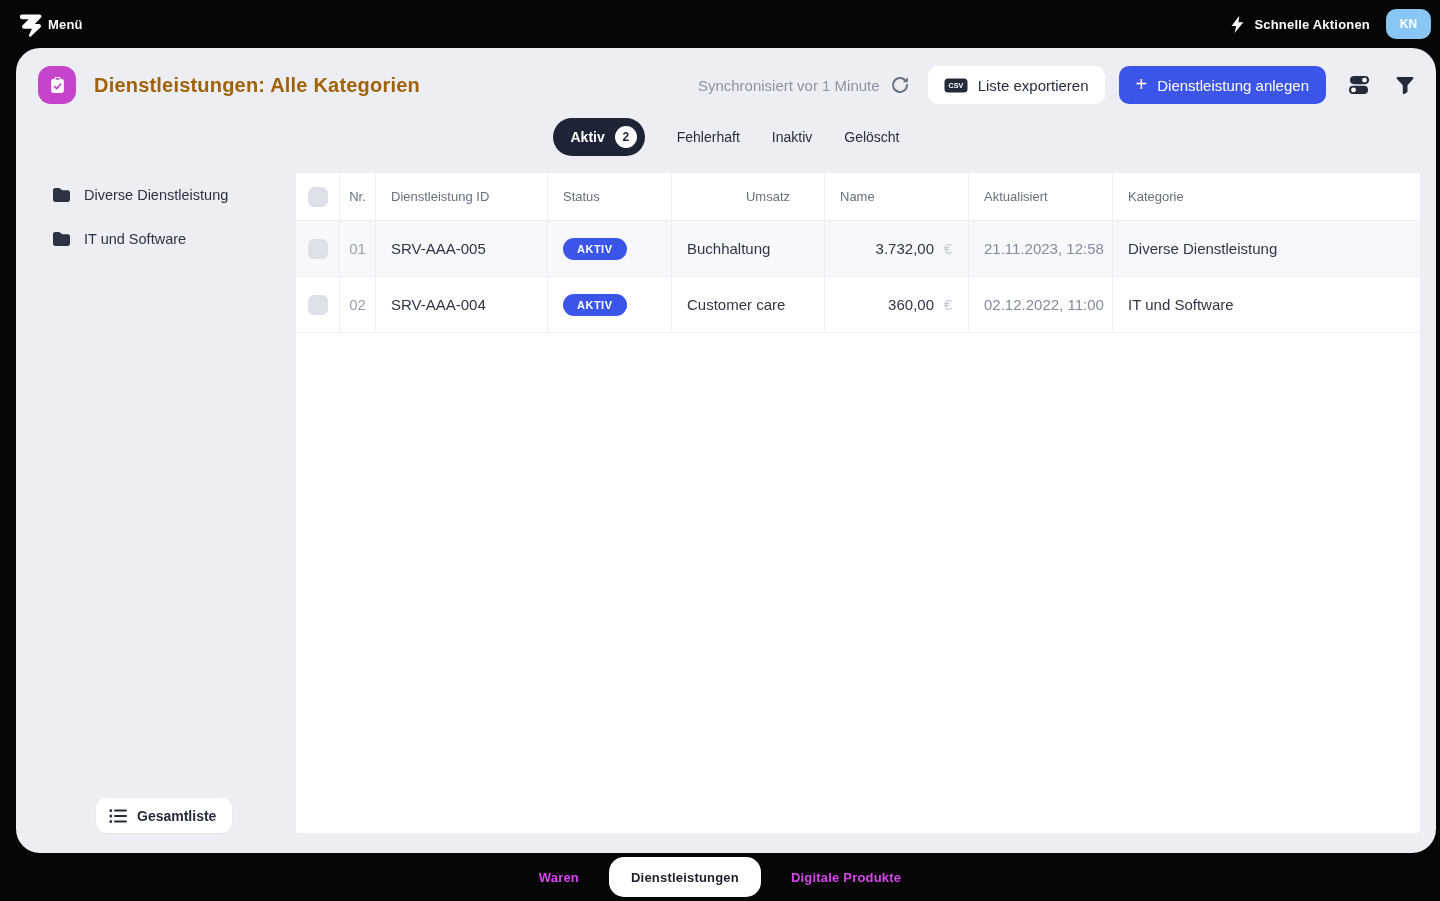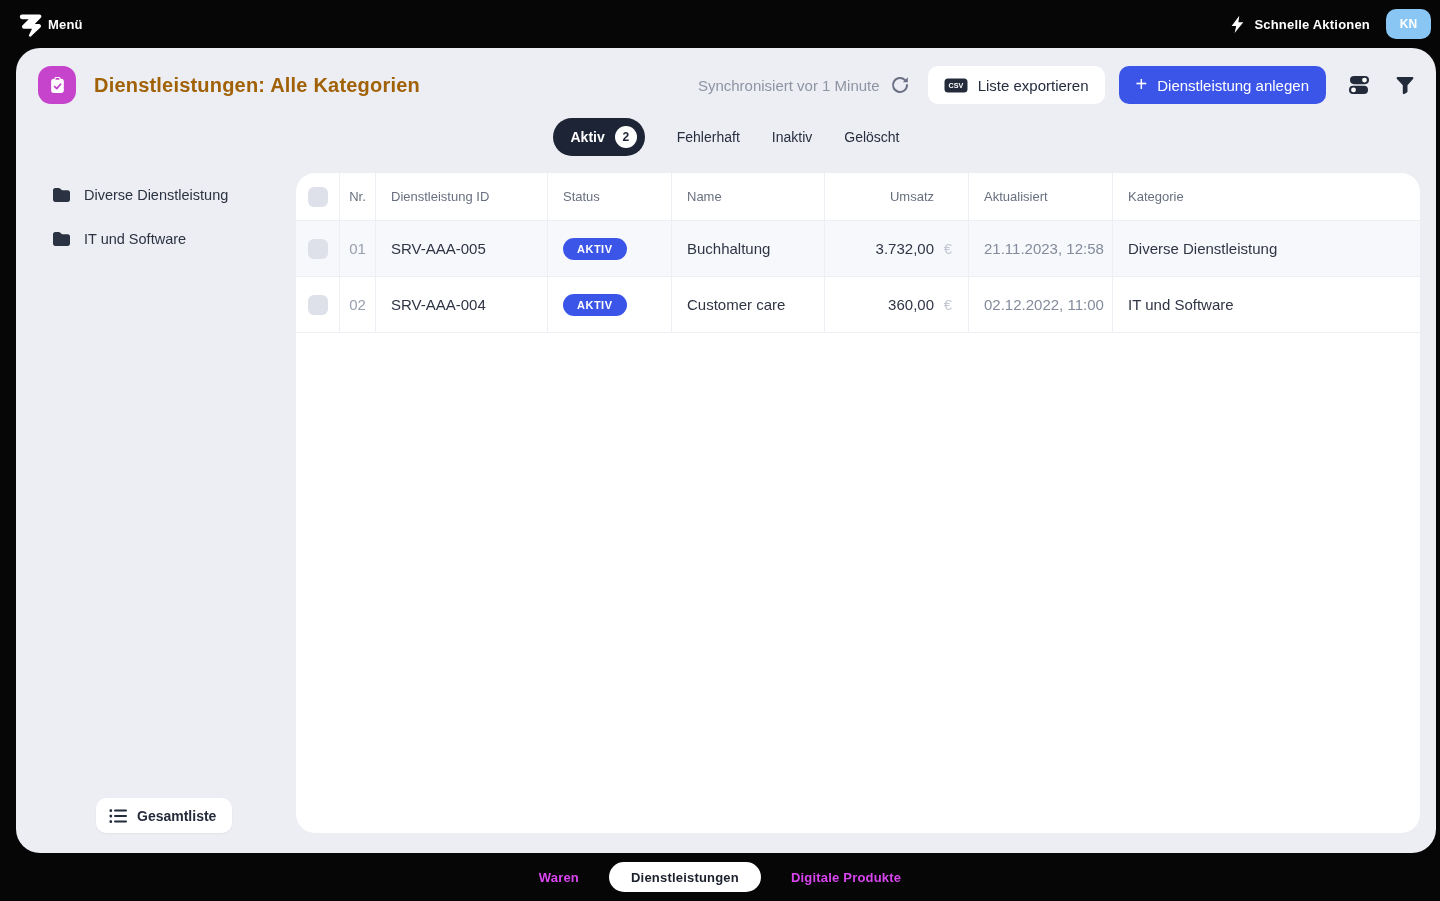--- a/index.html
+++ b/index.html
@@ -74,21 +74,21 @@
     position:absolute; left:80px; bottom:0; height:35px;
     background:#fff; border-radius:10px; border:none;
     display:flex; align-items:center; gap:10px; padding:0 16px 0 13px;
     font-size:14px; font-weight:600; color:#232a3a; cursor:pointer;
     box-shadow:0 1px 2px rgba(25,30,48,.05);
   }
 
   
   .panel {
     position:absolute; top:125px; left:280px; right:16px; bottom:20px;
-    background:#fff; border-radius:19px; overflow:hidden;
+    background:#fff; border-radius:3px; overflow:hidden;
   }
   .thead, .trow {
     display:grid;
     grid-template-columns:44px 36px 172px 124px 153px 144px 144px minmax(0,1fr);
     align-items:stretch;
   }
   .thead { height:48px; }
   .trow  { height:56px; }
   .trow.odd { background:#f7f8fb; }
   .cell {
@@ -110,21 +110,21 @@
   .money-cur { color:#c2c7d3; width:18px; text-align:right; }
   .updated-text { color:#838b9c; }
 
   
   .bottombar {
     position:absolute; bottom:0; left:0; right:0; height:48px; background:#060607;
     display:flex; align-items:center; justify-content:center; gap:30px;
   }
   .bottom-item { color:#d946ef; font-size:13px; font-weight:700; cursor:pointer; letter-spacing:.2px; }
   .bottom-item.active {
-    background:#fff; color:#1a1f2b; height:30px; border-radius:15px;
+    background:#fff; color:#1a1f2b; height:40px; border-radius:15px;
     padding:0 22px; display:flex; align-items:center;
   }
 </style>
 </head>
 <body>
 
 <div class="topbar">
   <span>
     <svg width="26" height="26" viewBox="0 0 26 26">
       <path fill="#fff" d="M4.2 3.4h17.2c1.8 0 2.7 2.1 1.4 3.4l-6 6.1h4.2c1.8 0 2.7 2.2 1.4 3.5l-9.6 9c-.9.8-2.3-.2-1.8-1.3l3-6.3H6c-1.8 0-2.7-2.2-1.4-3.5l6.1-6.1H4.2a2.4 2.4 0 1 1 0-4.8z"></path>
@@ -241,22 +241,22 @@
   </div>
 
   <div class="panel">
     <div class="thead">
       <div class="cell center">
         <div class="checkbox"></div>
       </div>
       <div class="cell center">Nr.</div>
       <div class="cell">Dienstleistung ID</div>
       <div class="cell">Status</div>
+      <div class="cell money">Umsatz</div>
       <div class="cell">Name</div>
-      <div class="cell money">Umsatz</div>
       <div class="cell">Aktualisiert</div>
       <div class="cell">Kategorie</div>
     </div>
     <div id="table-body">
         <div class="trow odd">
           <div class="cell center">
             <div class="checkbox"></div>
           </div>
           <div class="cell center">
             <span class="nr-text">01</span>

